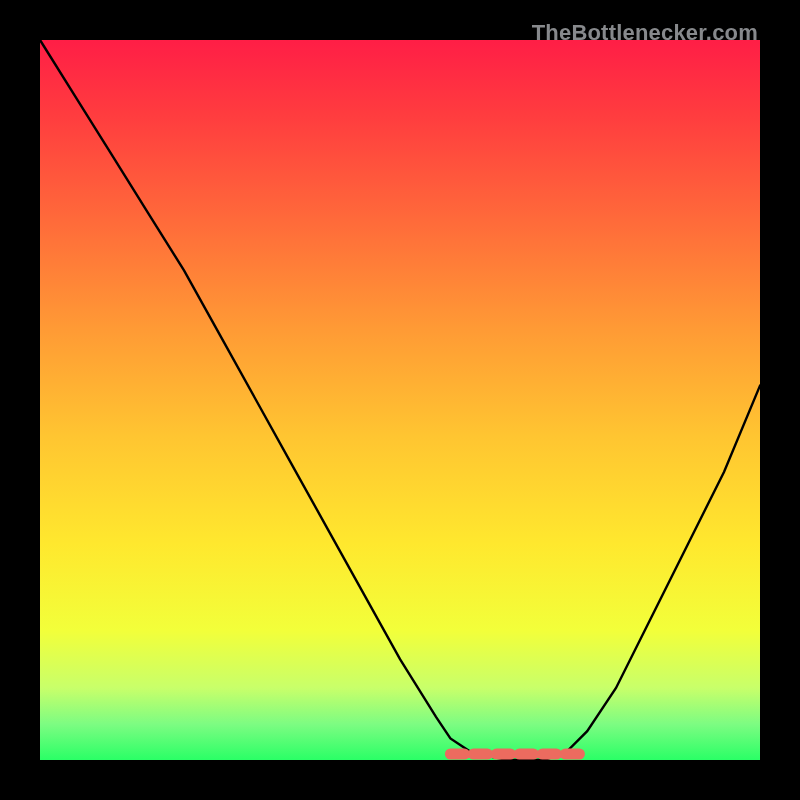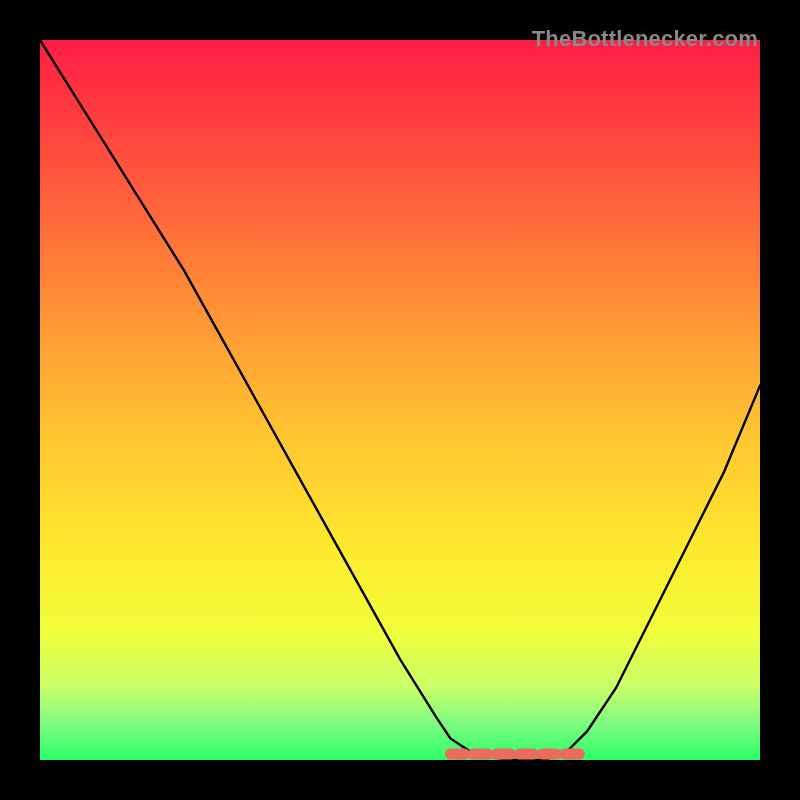--- a/index.html
+++ b/index.html
@@ -24,21 +24,21 @@
       #ffc531 55%,
       #ffe82e 70%,
       #f2ff3a 82%,
       #c8ff6a 90%,
       #7dfc82 95%,
       #2aff66 100%
     );
   }
   .watermark {
     position: absolute;
-    top: 26px;
+    top: 20px;
     right: 42px;
     font-family: Arial, Helvetica, sans-serif;
     font-size: 22px;
     font-weight: 600;
     color: #87898c;
     letter-spacing: 0.2px;
   }
   svg.overlay {
     position: absolute;
     left: 40px;

